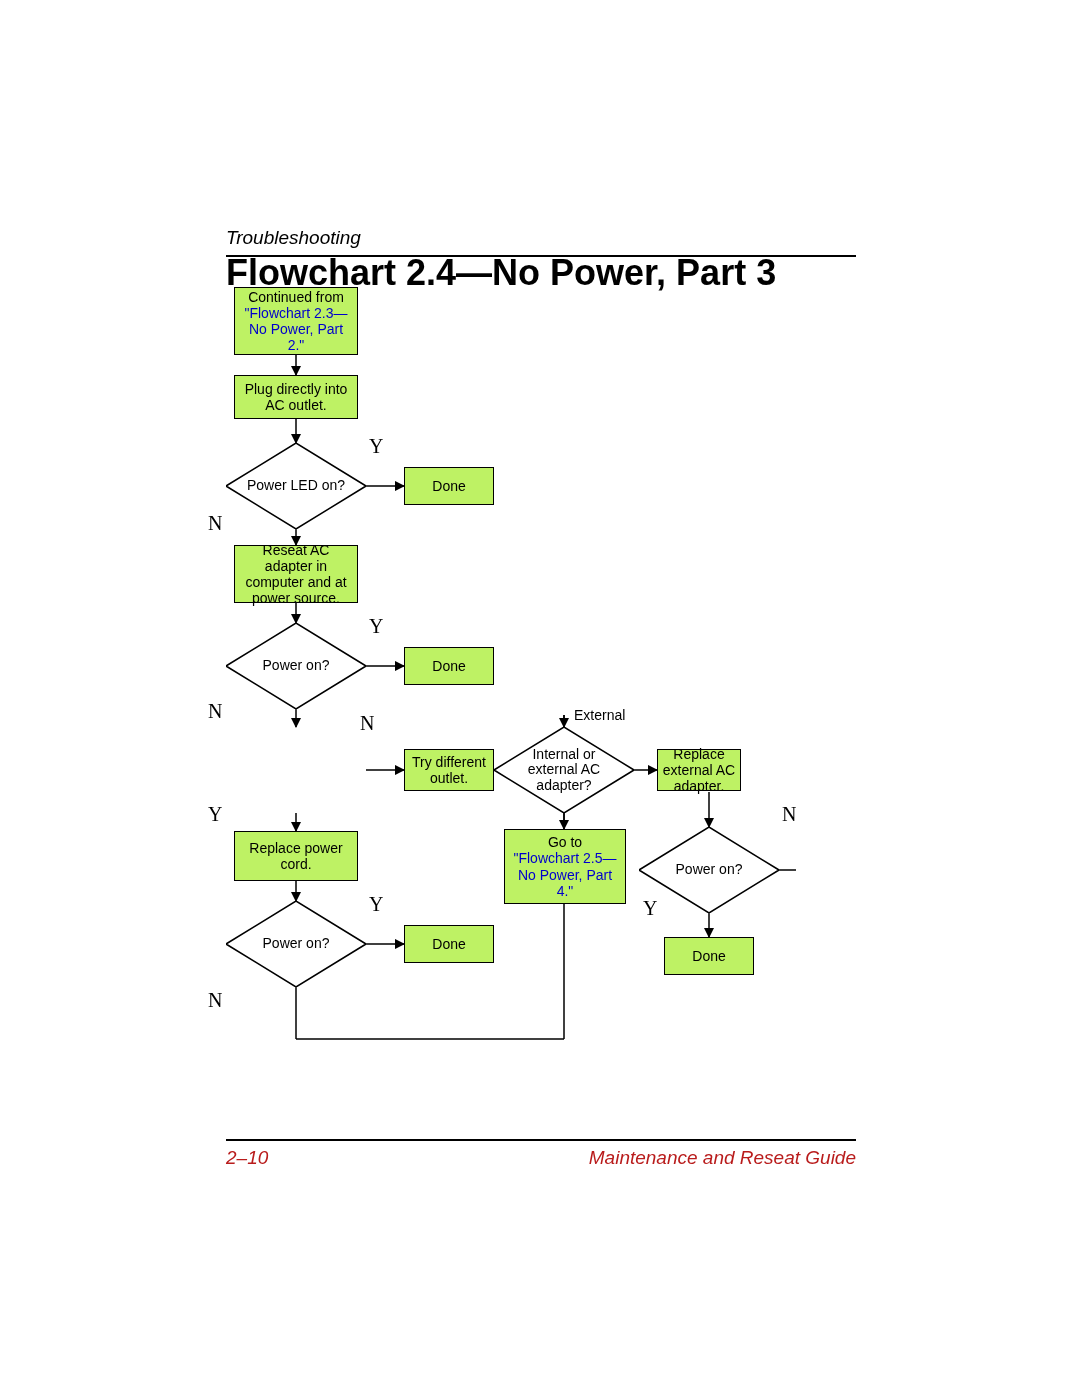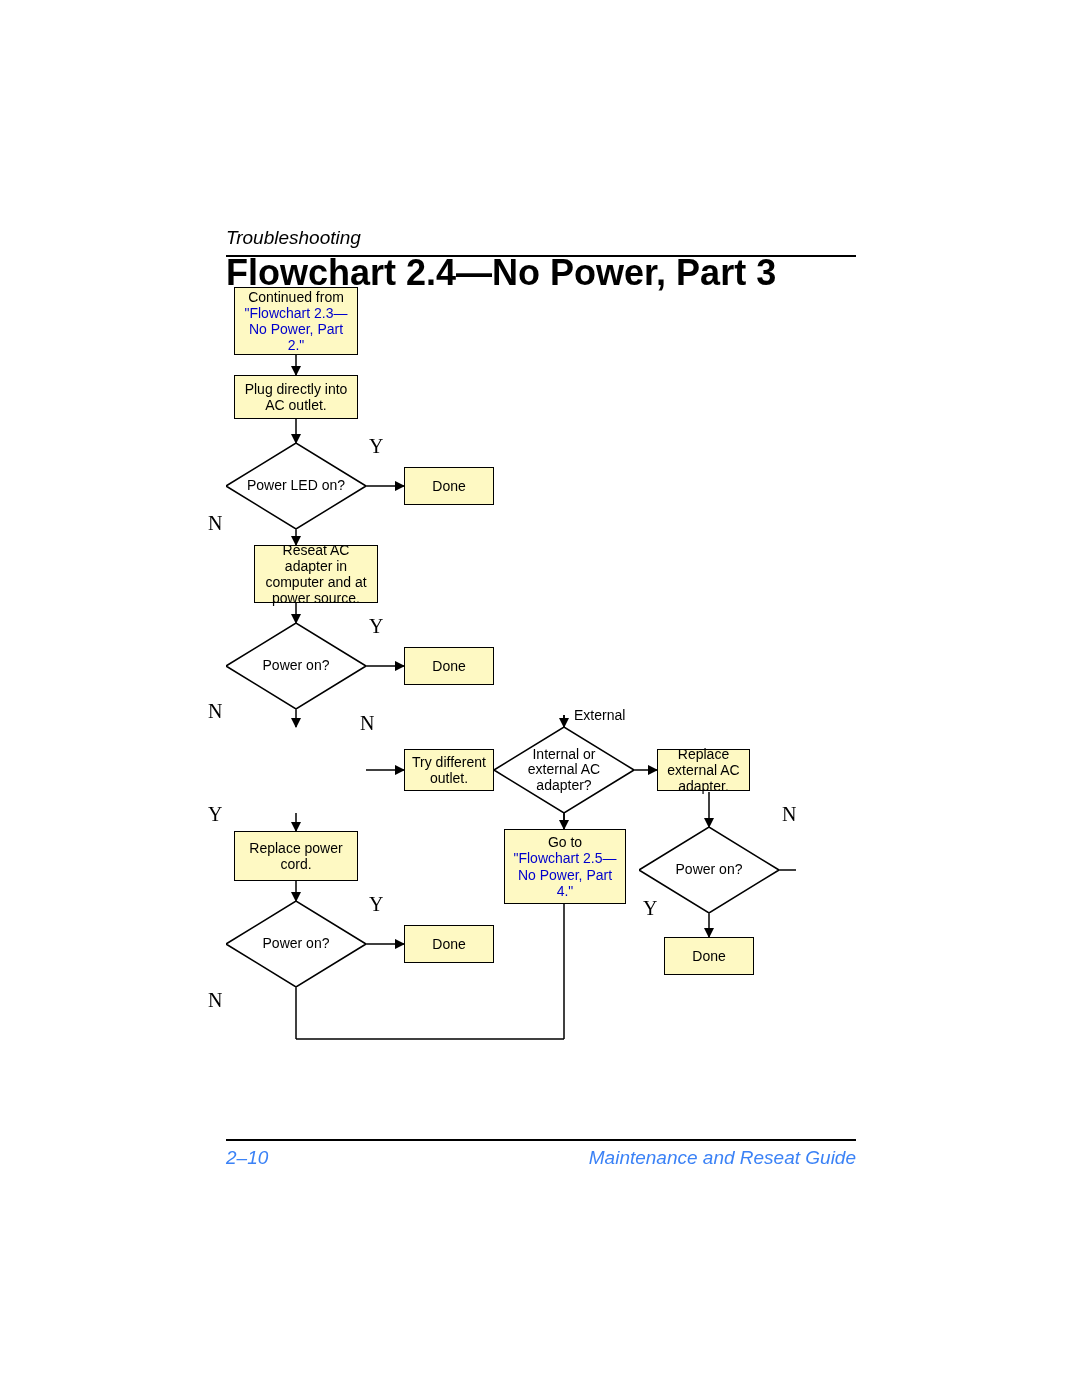--- a/index.html
+++ b/index.html
@@ -39,42 +39,42 @@
   .hr-bottom {
     border: none;
     border-top: 2px solid #000;
     margin: 0 0 6px 0;
   }
   .footer-row {
     display: flex;
     justify-content: space-between;
     font-style: italic;
     font-size: 19px;
-    color: #3b82f6;
+    color: #b91c1c;
   }
   .title {
     position: absolute;
     left: 226px;
     top: 252px;
     font-family: "Arial Narrow", Arial, sans-serif;
     font-weight: bold;
     font-size: 36px;
     font-stretch: condensed;
   }
   .canvas {
     position: absolute;
     left: 226px;
     top: 287px;
     width: 630px;
     height: 830px;
   }
   .box {
     position: absolute;
     border: 1.5px solid #000;
-    background: #fef9c3;
+    background: #bef264;
     font-size: 14px;
     line-height: 1.15;
     text-align: center;
     display: flex;
     flex-direction: column;
     justify-content: center;
     align-items: center;
     padding: 3px 4px;
     box-sizing: border-box;
   }
@@ -163,21 +163,21 @@
     <div class="diamond" style="left:0px; top:156px;">
       <svg viewBox="0 0 140 86">
           <polygon points="70,0 140,43 70,86 0,43" fill="#fff" stroke="#000" stroke-width="1.5"></polygon>
         </svg>
       <div class="dlabel">Power LED on?</div>
     </div>
     <span class="edge-label" style="left:143px; top:148px;">Y</span>
     <span class="edge-label" style="left:-18px; top:225px;">N</span>
     <div class="box" style="left:178px; top:180px; width:90px; height:38px;">Done</div>
 
-    <div class="box" style="left:8px; top:258px; width:124px; height:58px;margin-left:20px;">Reseat AC adapter in computer and at power source.</div>
+    <div class="box" style="left:8px; top:258px; width:124px; height:58px;">Reseat AC adapter in computer and at power source.</div>
 
     <div class="diamond" style="left:0px; top:336px;">
       <svg viewBox="0 0 140 86">
           <polygon points="70,0 140,43 70,86 0,43" fill="#fff" stroke="#000" stroke-width="1.5"></polygon>
         </svg>
       <div class="dlabel">Power on?</div>
     </div>
     <span class="edge-label" style="left:143px; top:328px;">Y</span>
     <span class="edge-label" style="left:-18px; top:413px;">N</span>
     <div class="box" style="left:178px; top:360px; width:90px; height:38px;">Done</div>
@@ -205,21 +205,21 @@
         </svg>
       <div class="dlabel">Internal or external AC adapter?</div>
     </div>
     <span class="small-label" style="left:279px; top:501px;margin-top:40px;">Internal</span>
 
     <div class="box" style="left:278px; top:542px; width:122px; height:75px;">
       <span>Go to</span>
       <span class="linktext">"Flowchart 2.5—No Power, Part 4."</span>
     </div>
 
-    <div class="box" style="left:431px; top:462px; width:93px; height:42px;">Replace external AC adapter.</div>
+    <div class="box" style="left:431px; top:462px; width:84px; height:42px;">Replace external AC adapter.</div>
 
     <div class="diamond" style="left:413px; top:540px;">
       <svg viewBox="0 0 140 86">
           <polygon points="70,0 140,43 70,86 0,43" fill="#fff" stroke="#000" stroke-width="1.5"></polygon>
         </svg>
       <div class="dlabel">Power on?</div>
     </div>
     <span class="edge-label" style="left:417px; top:610px;">Y</span>
     <span class="edge-label" style="left:556px; top:516px;">N</span>
 

